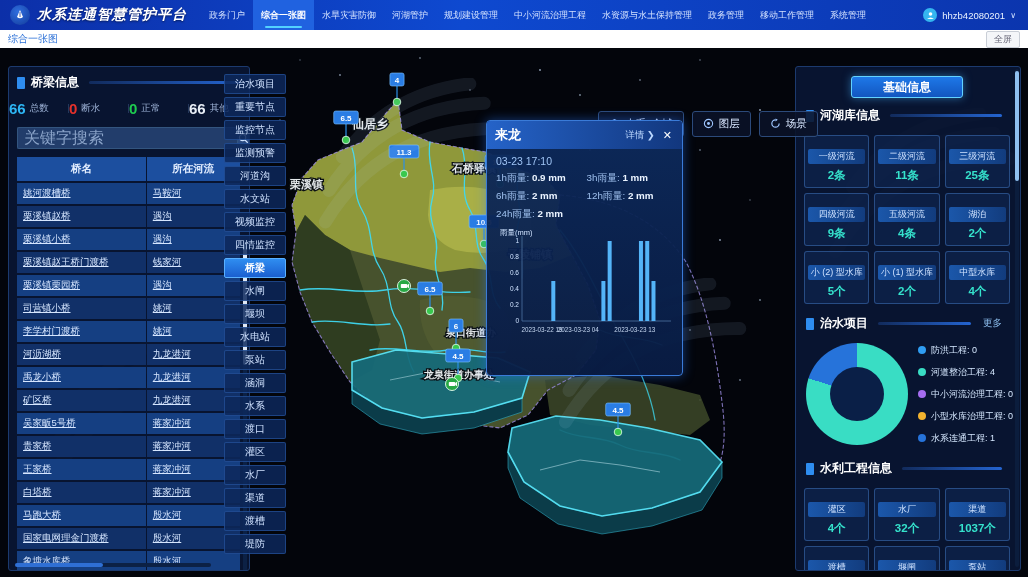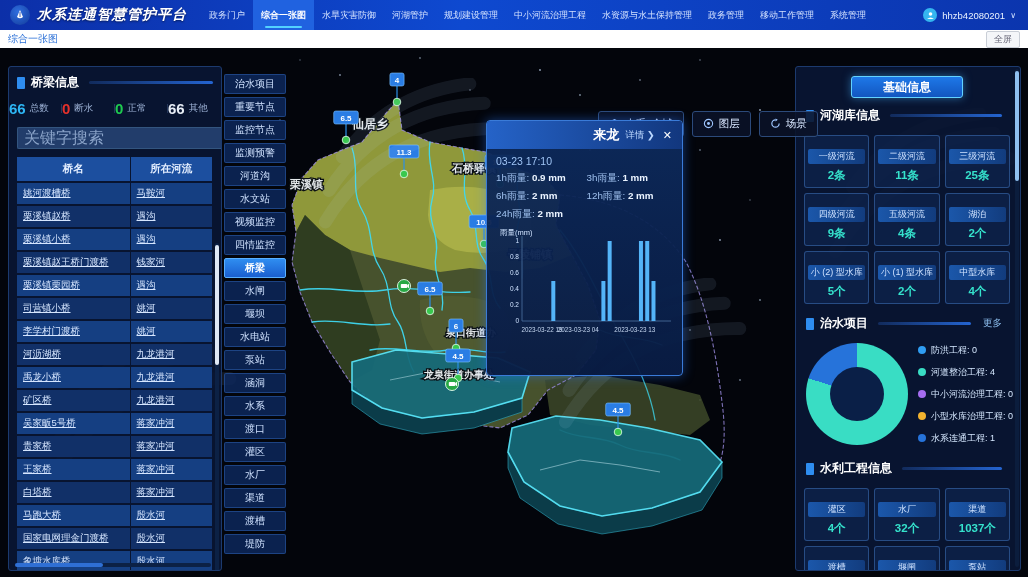--- a/index.html
+++ b/index.html
@@ -28,21 +28,21 @@
   .fullscreen-btn{font-size:9px;color:#667;border:1px solid #c9ced6;background:#f4f6f9;border-radius:2px;padding:1px 7px;cursor:pointer;}
 
   
   .main{position:absolute;left:0;top:48px;width:1028px;height:529px;background:#03050b;}
 
   
   .wm{position:absolute;z-index:6;pointer-events:none;opacity:.09;}
 
   
   .panel{background:rgba(9,22,52,.9);border:1px solid #1c3a6e;border-radius:3px;}
-  .left-panel{position:absolute;left:8px;top:18px;width:214px;height:505px;z-index:10;overflow:hidden;}
+  .left-panel{position:absolute;left:8px;top:18px;width:242px;height:505px;z-index:10;overflow:hidden;}
   .sec-head{display:flex;align-items:center;gap:6px;padding:7px 8px 5px 8px;}
   .sec-accent{width:8px;height:12px;background:#2e8df0;border-radius:1px;flex:0 0 auto;}
   .sec-title{color:#fff;font-size:12px;font-weight:bold;white-space:nowrap;}
   .sec-line{flex:1;height:3px;background:linear-gradient(90deg,rgba(46,111,224,.25),#2464d0);border-radius:2px;margin-left:4px;}
   .sec-more{font-size:9.5px;color:#8fc0f0;cursor:pointer;margin-left:6px;}
   .stats-row{display:grid;grid-template-columns:1fr 1fr 1fr 1fr;padding:4px 0 8px 0;}
   .stat{display:flex;flex-direction:row;align-items:center;gap:4px;position:relative;}
   .stat:not(:last-child)::after{content:"";position:absolute;right:0;top:4px;bottom:4px;width:1px;background:rgba(120,160,220,.25);}
   .stat-val{font-size:15px;font-weight:bold;}
   .stat-lab{font-size:9.5px;color:#9fb4d8;}
@@ -73,21 +73,21 @@
   .map-controls{position:absolute;left:598px;top:30px;display:flex;gap:8px;z-index:11;}
   .ctrl-pill{height:26px;display:flex;align-items:center;gap:5px;padding:0 10px;background:rgba(10,18,40,.88);
     border:1px solid #2c4a7a;border-radius:3px;color:#d8e6ff;font-size:10.5px;cursor:pointer;margin-top:33px;}
 
   
   .popup{position:absolute;left:486px;top:72px;width:197px;height:256px;z-index:12;
     background:linear-gradient(180deg,rgba(13,42,92,.96),rgba(9,28,68,.96));
     border:1px solid #3a7bd8;border-radius:4px;box-shadow:0 0 12px rgba(40,120,255,.45);}
   .popup-head{height:28px;display:flex;align-items:center;background:linear-gradient(90deg,#2563c8,#12377e);
     border-radius:3px 3px 0 0;padding:0 8px;gap:6px;}
-  .popup-title{color:#fff;font-weight:bold;font-size:13px;flex:1;text-align:right;}
+  .popup-title{color:#fff;font-weight:bold;font-size:13px;flex:1;}
   .popup-detail{color:#bcd8ff;font-size:9.5px;cursor:pointer;}
   .popup-close{color:#fff;font-size:11px;cursor:pointer;padding:0 2px;}
   .popup-body{padding:6px 9px 0 9px;}
   .popup-time{color:#9fc4f5;font-size:10.5px;margin-bottom:5px;}
   .metrics{display:grid;grid-template-columns:1fr 1fr;row-gap:5px;column-gap:4px;}
   .metric{font-size:9.8px;color:#9fc0ee;white-space:nowrap;}
   .metric b{color:#eaf3ff;font-weight:bold;}
   .rain-chart{display:block;margin-top:4px;}
 
   

